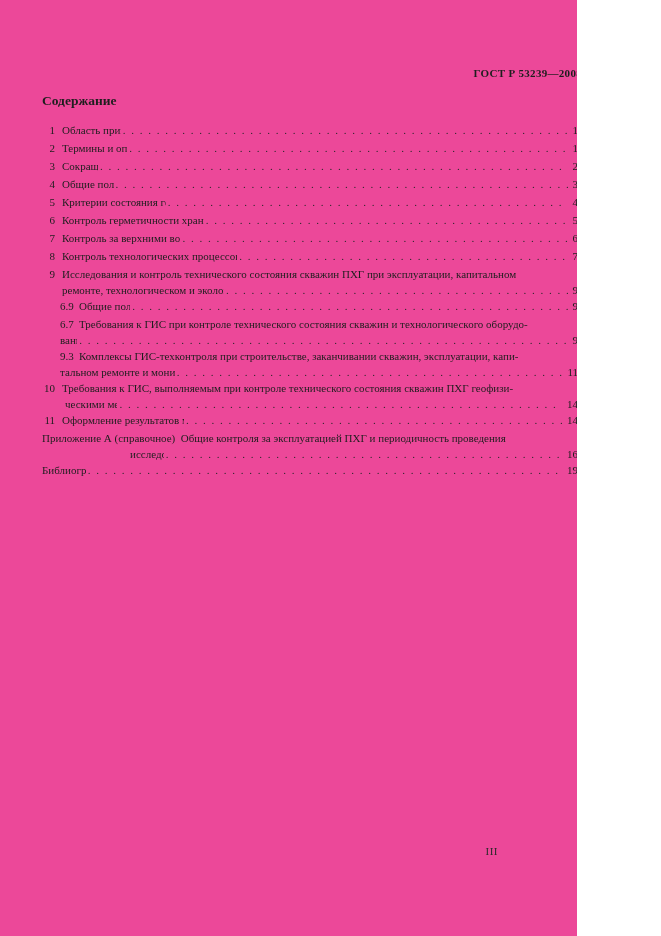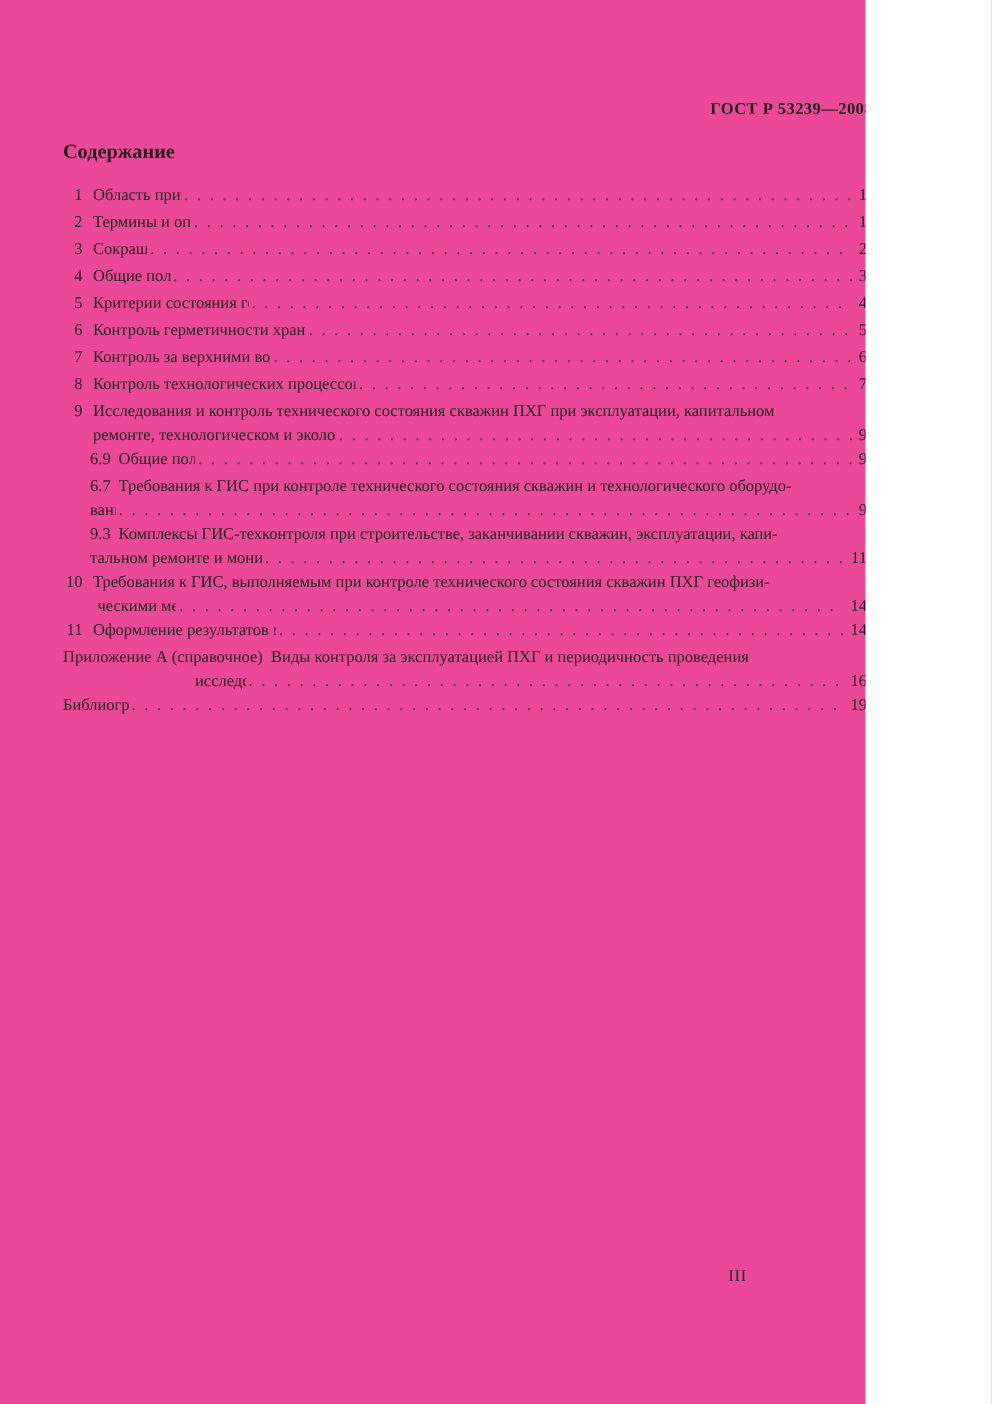--- a/index.html
+++ b/index.html
@@ -183,21 +183,21 @@
     <span class="page-num">14</span>
   </div>
         <div class="row k-item">
     <span class="num">11</span>
     <span class="text">Оформление результатов мониторинга и отчетность.</span>
     <span class="leader">. . . . . . . . . . . . . . . . . . . . . . . . . . . . . . . . . . . . . . . . . . . . . . . . . . . . . . . . . . . . . . . . . . . . . . . . . . . . . . . . . . . . . . . . . . </span>
     <span class="page-num">14</span>
   </div>
         <div class="row k-plain sp">
 
-    <span class="text">Приложение А (справочное)  Виды контроля за эксплуатацией ПХГ и периодичность проведения</span>
+    <span class="text">Приложение А (справочное)  Общие контроля за эксплуатацией ПХГ и периодичность проведения</span>
 
   </div>
         <div class="row k-cont-deep">
 
     <span class="text">исследований</span>
     <span class="leader">. . . . . . . . . . . . . . . . . . . . . . . . . . . . . . . . . . . . . . . . . . . . . . . . . . . . . . . . . . . . . . . . . . . . . . . . . . . . . . . . . . . . . . . . . . </span>
     <span class="page-num">16</span>
   </div>
         <div class="row k-plain">
 

